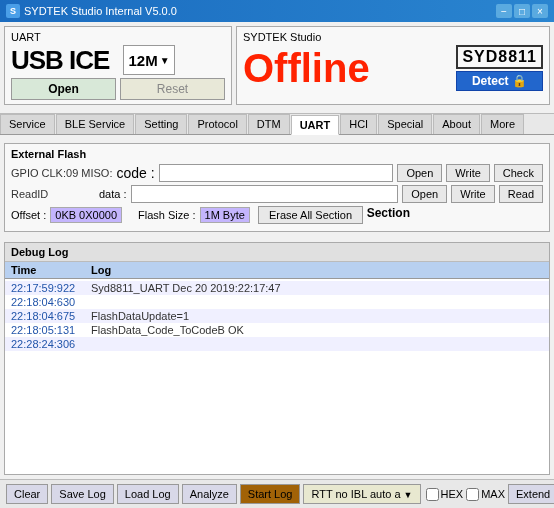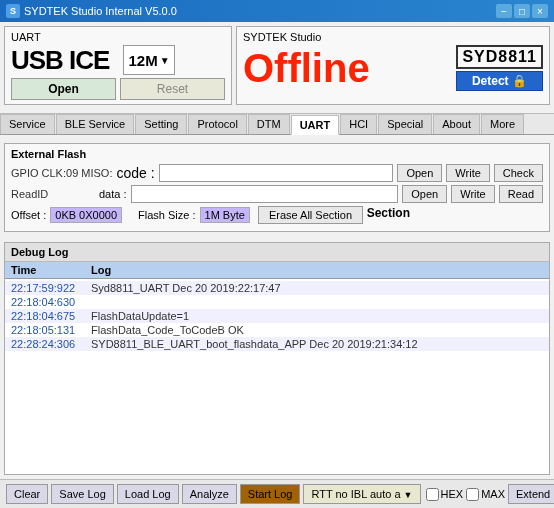--- a/index.html
+++ b/index.html
@@ -446,21 +446,20 @@
           <div class="log-entry">
             <span class="log-time">22:18:04:675</span>
             <span class="log-text">FlashDataUpdate=1</span>
           </div>
           <div class="log-entry">
             <span class="log-time">22:18:05:131</span>
             <span class="log-text">FlashData_Code_ToCodeB OK</span>
           </div>
           <div class="log-entry">
             <span class="log-time">22:28:24:306</span>
-            <span class="log-text">SYD8811_BLE_UART_boot_flashdata_APP Dec 20 2019:21:34:12</span>
           </div>
         </div>
     </div>
   </div>
 
   <div class="bottom-toolbar">
     <button class="toolbar-btn">Clear</button>
     <button class="toolbar-btn">Save Log</button>
     <button class="toolbar-btn">Load Log</button>
     <button class="toolbar-btn">Analyze</button>

